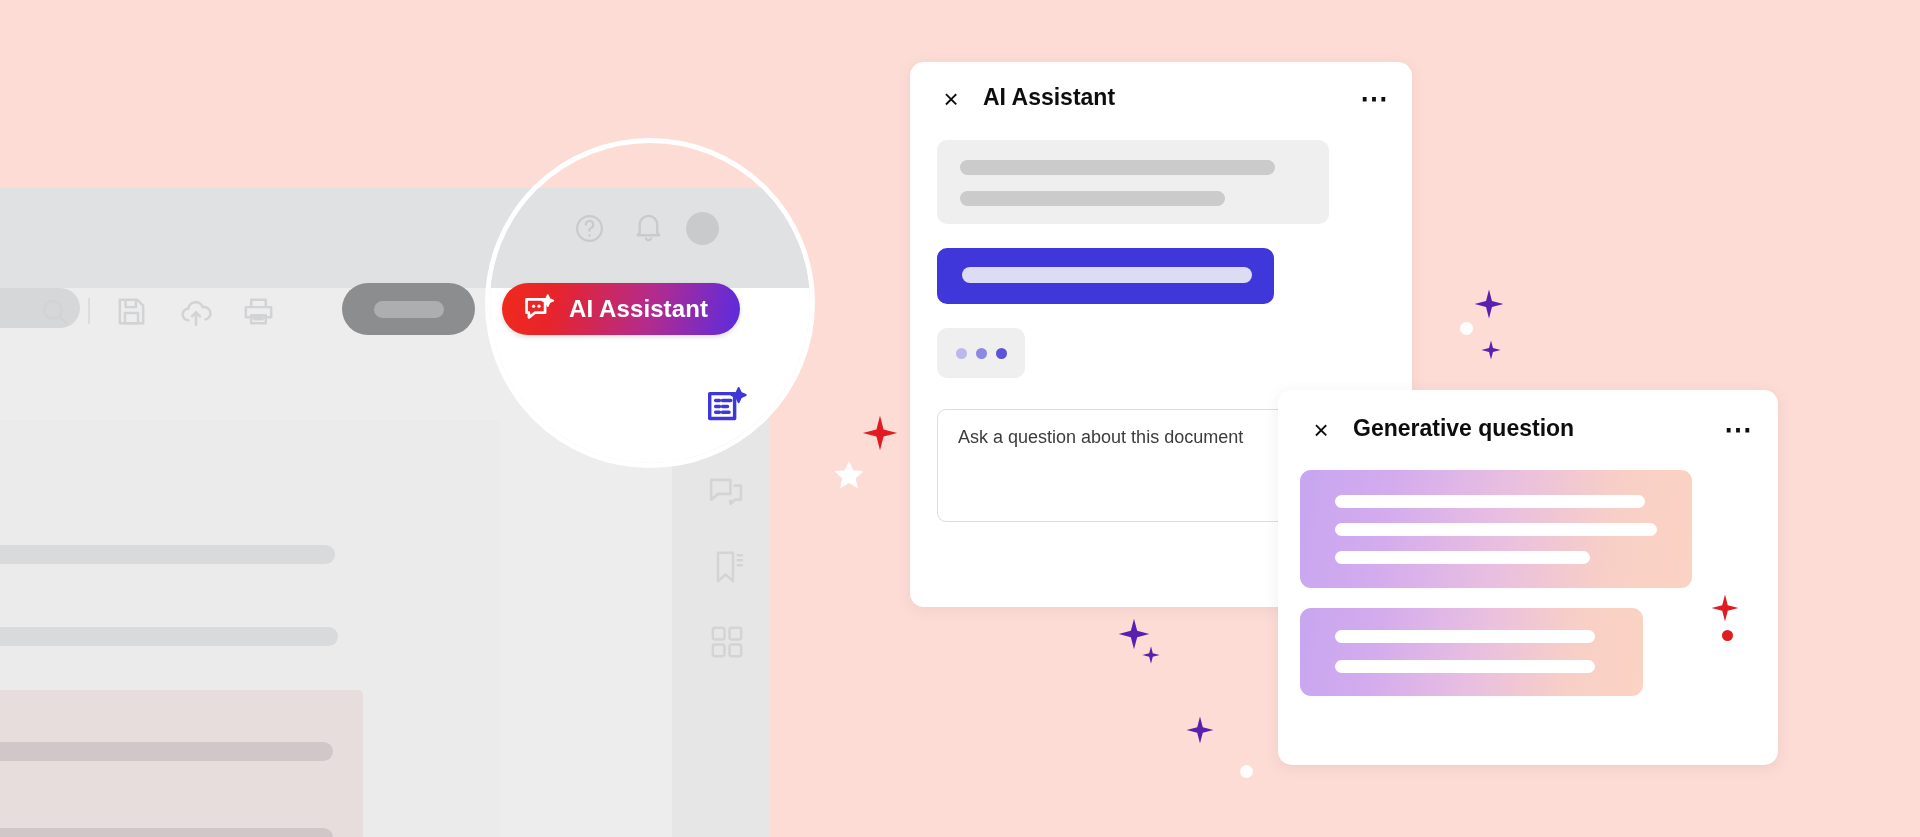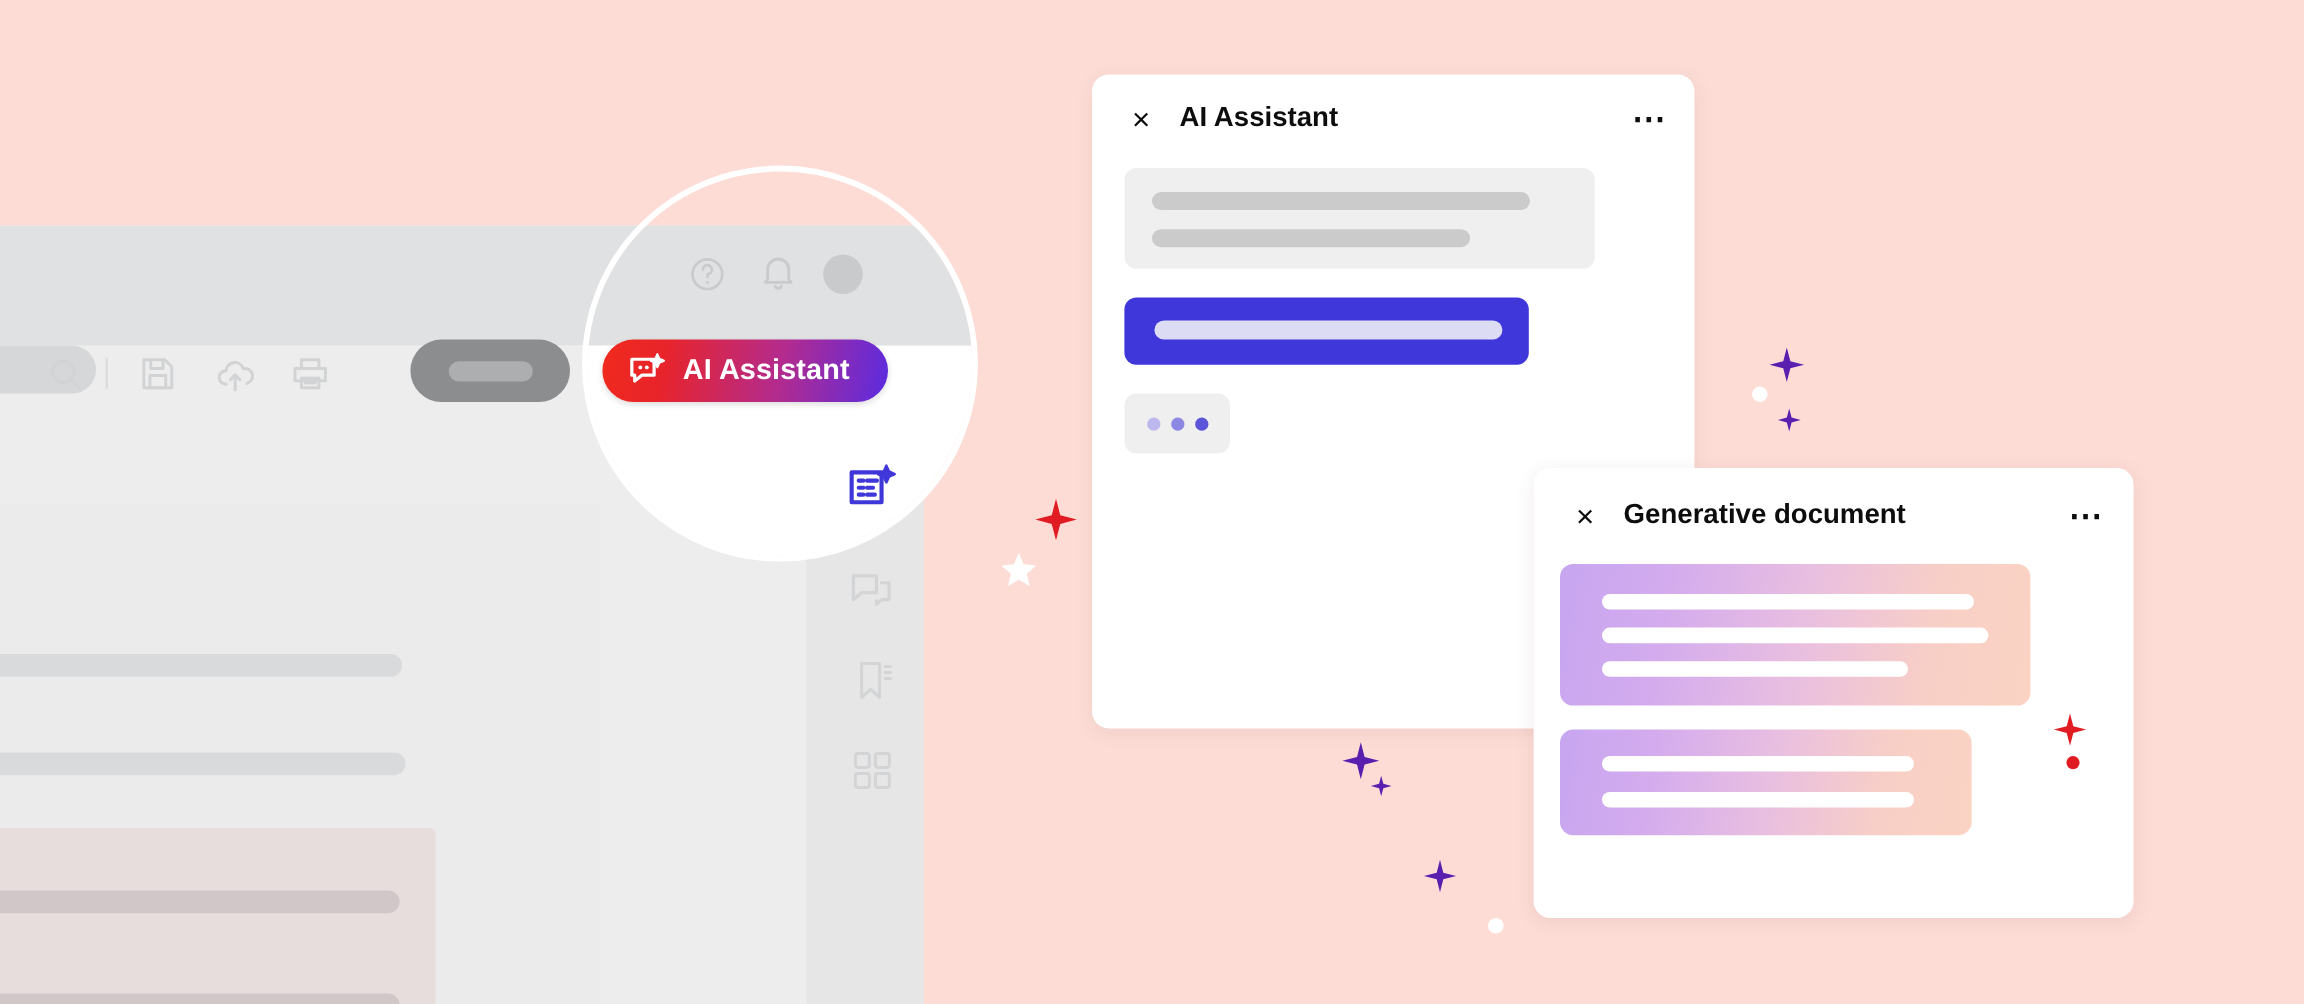--- a/index.html
+++ b/index.html
@@ -412,26 +412,27 @@
     <div id="ai-msg-user">
       <div id="user-line"></div>
     </div>
 
     <div id="ai-typing">
       <span class="typing-dot" id="dot-1"></span>
       <span class="typing-dot" id="dot-2"></span>
       <span class="typing-dot" id="dot-3"></span>
     </div>
 
+    <textarea id="ai-input" placeholder="Ask a question about this document" style=""></textarea>
   </div>
 
   <div id="gen-panel">
     <div class="panel-header">
       <button class="panel-close">×</button>
-      <div class="panel-title">Generative document</div>
+      <div class="panel-title">Generative question</div>
       <button class="panel-more">⋯</button>
     </div>
 
     <div class="gen-card" id="gen-card-1">
       <div class="gen-line" id="gen-c1-l1"></div>
       <div class="gen-line" id="gen-c1-l2"></div>
       <div class="gen-line" id="gen-c1-l3"></div>
     </div>
     <div class="gen-card" id="gen-card-2">
       <div class="gen-line" id="gen-c2-l1"></div>

